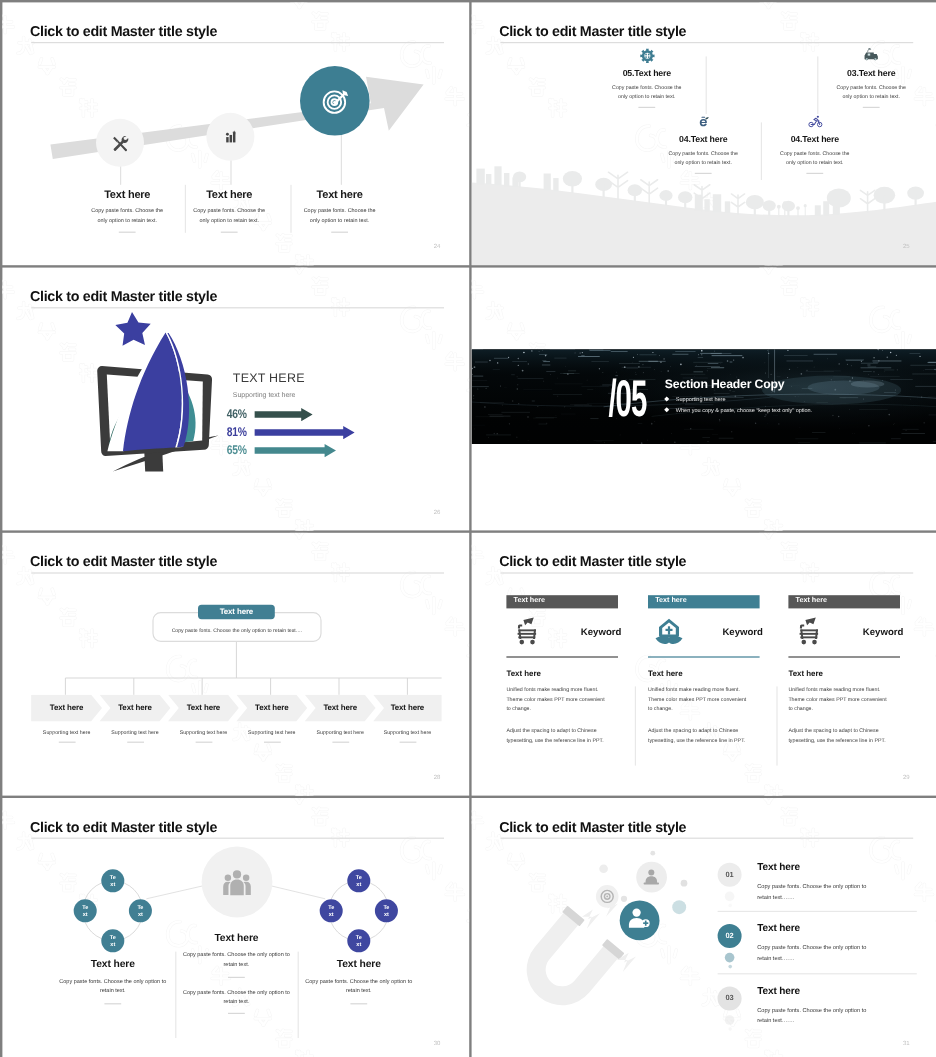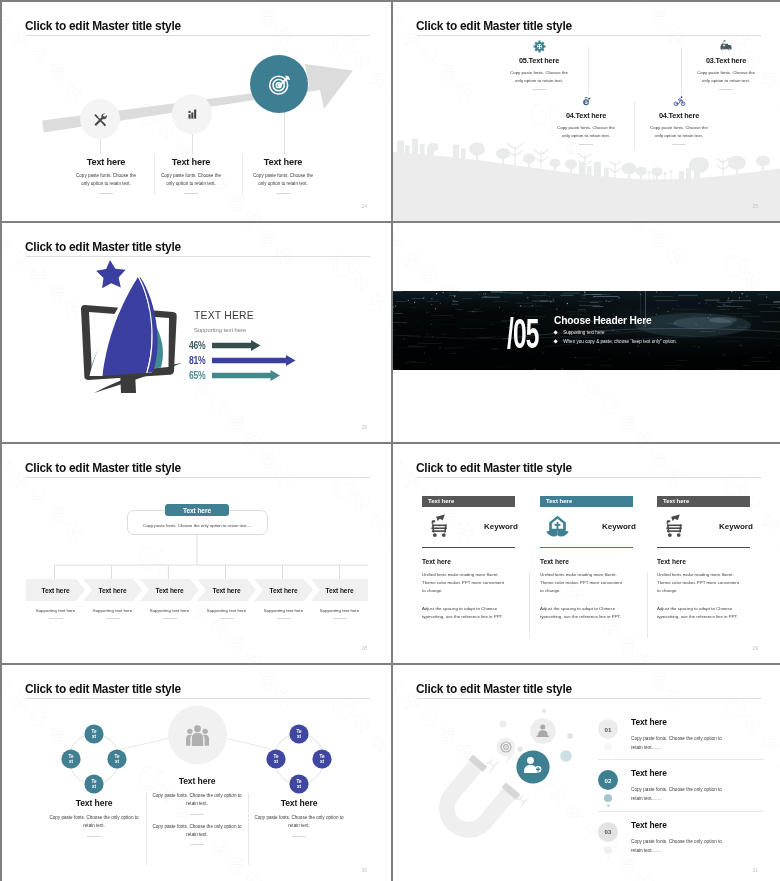--- a/index.html
+++ b/index.html
@@ -753,21 +753,21 @@
             <ellipse cx="330" cy="29" rx="14" ry="3" fill="#b7d4e3" opacity="0.18"></ellipse>
             <path d="M110,48 C190,38 290,34 389,41" stroke="#9fc2d6" stroke-width="0.7" fill="none" opacity="0.30"></path>
             <path d="M0,44 C80,50 170,48 250,40" stroke="#7fa3b8" stroke-width="0.55" fill="none" opacity="0.22"></path>
             <path d="M150,56 C230,47 310,43 389,48" stroke="#88b0c4" stroke-width="0.45" fill="none" opacity="0.18"></path>
             <rect x="252" y="0" width="0.9" height="36" fill="#c2dcec" opacity="0.30"></rect>
             <rect x="247" y="0" width="0.5" height="24" fill="#c2dcec" opacity="0.18"></rect>
           </g>
       </svg>
       <div class="s4-num">/05</div>
       <div class="s4-txt">
-        <div class="s4-h">Choose Header Here</div>
+        <div class="s4-h">Section Header Copy</div>
         <div class="s4-b">
             <span class="s4-d"></span>
             <span>Supporting text here</span>
           </div>
         <div class="s4-b">
             <span class="s4-d"></span>
             <span>When you copy &amp; paste, choose “keep text only” option.</span>
           </div>
       </div>
     </div>

